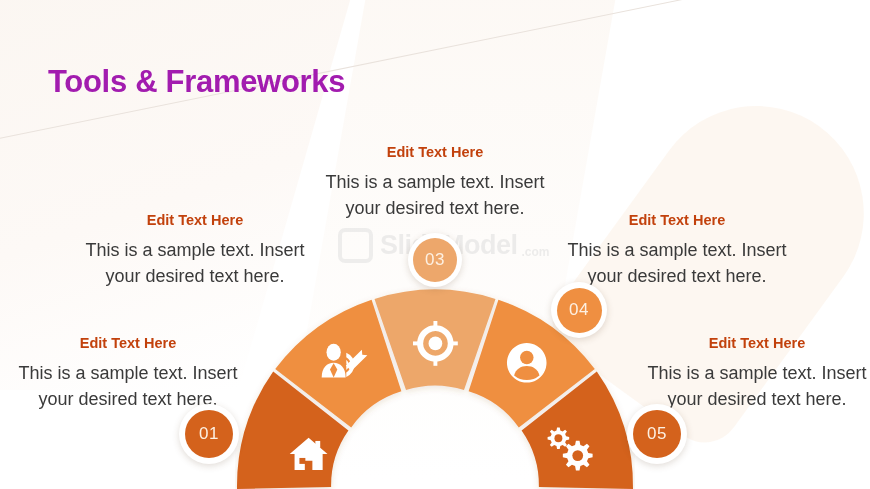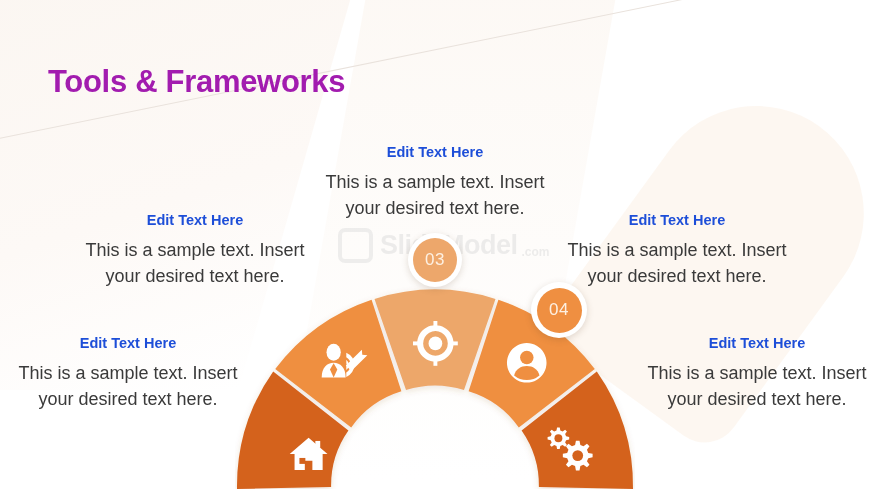--- a/index.html
+++ b/index.html
@@ -113,21 +113,21 @@
 
   
   .text-block {
     position: absolute;
     text-align: center;
     width: 230px;
   }
   .text-block .tb-heading {
     font-size: 14.5px;
     font-weight: bold;
-    color: #1d4ed8;
+    color: #c2410c;
     margin-bottom: 9px;
   }
   .text-block .tb-body {
     font-size: 18px;
     line-height: 1.45;
     color: #3a3a3a;
   }
   #text-block-1 { left: 13px;  top: 335px; }
   #text-block-2 { left: 80px;  top: 212px; }
   #text-block-3 { left: 320px; top: 144px; }
@@ -166,21 +166,21 @@
     font-size: 17px;
     color: #fdf0e2;
     letter-spacing: .5px;
   }
   #badge-01 { left: 179px; top: 404px; width: 60px; height: 60px; }
   #badge-01 .badge-disc { width: 48px; height: 48px; background: #d4621c; }
   #badge-02 { left: 263px; top: 282px; width: 56px; height: 56px; }
   #badge-02 .badge-disc { width: 45px; height: 45px; background: #ef8f41; }
   #badge-03 { left: 408px; top: 233px; width: 54px; height: 54px; }
   #badge-03 .badge-disc { width: 44px; height: 44px; background: #eda76b; }
-  #badge-04 { left: 531px; top: 282px; width: 56px; height: 56px; justify-content: center; }
+  #badge-04 { left: 551px; top: 282px; width: 56px; height: 56px; justify-content: center; }
   #badge-04 .badge-disc { width: 45px; height: 45px; background: #ef8f41; }
   #badge-05 { left: 627px; top: 404px; width: 60px; height: 60px; }
   #badge-05 .badge-disc { width: 48px; height: 48px; background: #d4621c; }
 </style>
 </head>
 <body>
 
 <div id="slide">
 
   <div class="bg-layer">
@@ -279,20 +279,26 @@
         </g>
 
         <g transform="translate(13,11)">
           <path d="M11.1 0.4 L14.1 0.4 L14.8 4.0 L17.4 5.1 L20.3 3.0 L22.4 5.1 L20.3 8.0 L21.4 10.6 L25.0 11.3 L25.0 14.3 L21.4 15.0 L20.3 17.6 L22.4 20.5 L20.3 22.6 L17.4 20.5 L14.8 21.6 L14.1 25.2 L11.1 25.2 L10.4 21.6 L7.8 20.5 L4.9 22.6 L2.8 20.5 L4.9 17.6 L3.8 15.0 L0.2 14.3 L0.2 11.3 L3.8 10.6 L4.9 8.0 L2.8 5.1 L4.9 3.0 L7.8 5.1 L10.4 4.0 Z"></path>
           <circle cx="12.6" cy="12.8" r="4.5" fill="#d4621c"></circle>
         </g>
       </g>
     </svg>
   </div>
 
+  <div class="badge" id="badge-01">
+    <div class="badge-disc">01</div>
+  </div>
   <div class="badge" id="badge-03">
     <div class="badge-disc">03</div>
   </div>
   <div class="badge" id="badge-04">
     <div class="badge-disc">04</div>
   </div>
+  <div class="badge" id="badge-05">
+    <div class="badge-disc">05</div>
+  </div>
 
 </div>
 
 </body></html>

